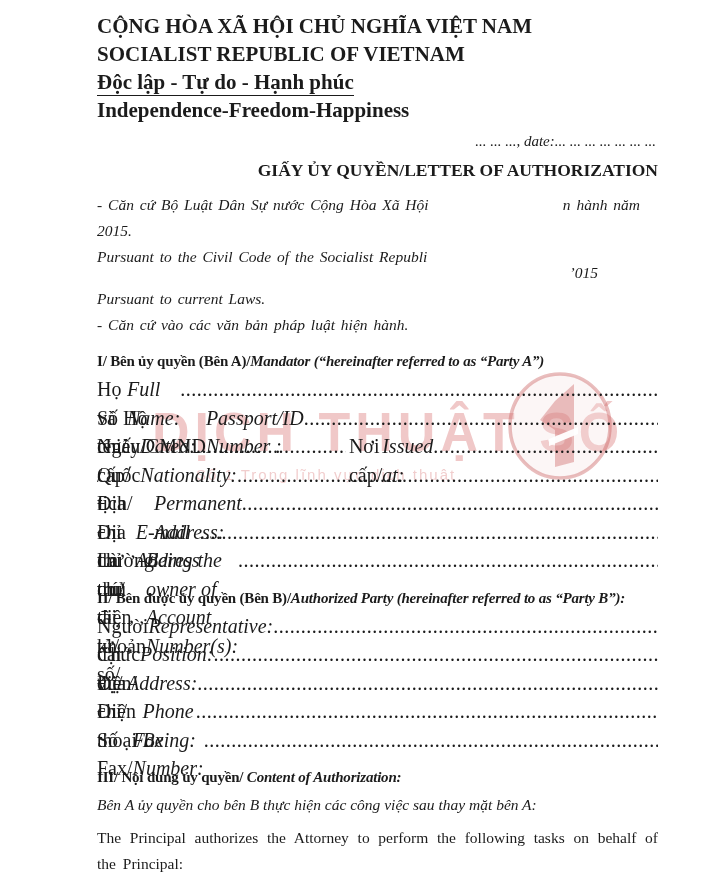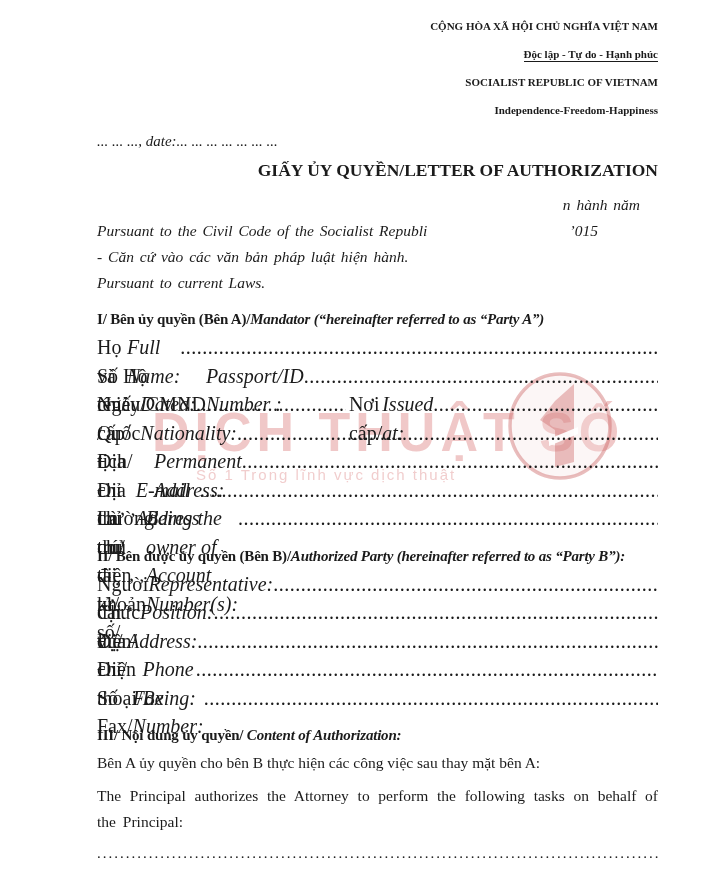--- a/index.html
+++ b/index.html
@@ -26,44 +26,44 @@
     position:absolute; left:196px; top:466px;
     font-family:"Liberation Sans", sans-serif;
     font-size:15px; letter-spacing:2px;
     color:rgba(225,150,150,0.48); white-space:nowrap;
   }
   .wm-logo { position:absolute; left:506px; top:370px; width:108px; height:112px; }
 
   
   .content { position:absolute; left:97px; top:12px; width:561px; z-index:1; }
 
-  .hline { font-weight:bold; font-size:11px; line-height:28px; text-align:right; }
+  .hline { font-weight:bold; font-size:21px; line-height:28px; text-align:left; }
   .hline .ul { border-bottom:1.6px solid #1b1b1b; padding-bottom:1px; }
 
-  .date-line { font-style:italic; font-size:15px; line-height:26px; margin-top:4px; padding-right:2px; }
+  .date-line { text-align:right; font-style:italic; font-size:15px; line-height:26px; margin-top:4px; padding-right:2px; }
 
   .doc-title { text-align:right; font-weight:bold; font-size:17.5px; line-height:28px; margin-top:2px; }
 
   .preamble { margin-top:8px; font-style:italic; font-size:15.5px; word-spacing:2px; }
   .pre-line { line-height:26px; }
   .pre-flex { display:flex; }
   .pre-flex .spacer { flex:1 1 auto; }
   .pre-r1 { padding-right:18px; }
-  .pre-r2 { padding-right:60px; }
+  .pre-r2 { padding-right:60px;margin-top:16px; }
 
   .section-heading { font-weight:bold; font-size:15px; line-height:27px; margin-top:10px; white-space:nowrap; letter-spacing:-0.2px; }
   .section-heading .it { font-style:italic; }
 
   .row { display:flex; align-items:baseline; height:28.5px; font-size:20px; line-height:28.5px; }
   .row .en { font-style:italic; }
   .row .dots { flex:1 1 auto; overflow:hidden; white-space:nowrap; letter-spacing:0.5px; }
   .row .dots-fixed { flex:0 0 auto; width:150px; overflow:hidden; white-space:nowrap; letter-spacing:0.5px; }
   .row .vn2 { padding-left:3px; }
 
-  .body-text { font-size:15.5px; line-height:28px; }
+  .body-text { font-size:15.5px; line-height:28px;font-style:italic; }
   .body-text-en { font-size:15.5px; line-height:26px; text-align:justify; margin-top:6px; word-spacing:3px; }
 
   .dotline { height:29px; line-height:29px; overflow:hidden; white-space:nowrap; letter-spacing:2px; font-size:15px; margin-top:1px; }
   .fill-lines { margin-top:4px; }
 </style>
 </head>
 <body>
 
 <div class="page">
 
@@ -76,40 +76,42 @@
         <polygon points="49,31 68,14 68,92 49,97" fill="rgba(205,100,100,0.40)"></polygon>
         <polygon points="34,50 49,31 49,60" fill="rgba(205,100,100,0.40)"></polygon>
         <polygon points="43,69 72,57 72,64 43,76" fill="rgba(255,255,255,0.95)"></polygon>
       </svg>
     </div>
   </div>
 
   <div class="content">
 
     <div class="hline">CỘNG HÒA XÃ HỘI CHỦ NGHĨA VIỆT NAM</div>
+    <div class="hline">SOCIALIST REPUBLIC OF VIETNAM</div>
     <div class="hline"><span class="ul">Độc lập - Tự do - Hạnh phúc</span></div>
-    <div class="hline">SOCIALIST REPUBLIC OF VIETNAM</div>
     <div class="hline">Independence-Freedom-Happiness</div>
 
     <div class="date-line">... ... ..., date:... ... ... ... ... ... ...</div>
 
     <div class="doc-title">GIẤY ỦY QUYỀN/LETTER OF AUTHORIZATION</div>
 
     <div class="preamble">
       <div class="pre-line pre-flex">
+        <span>- Căn cứ Bộ Luật Dân Sự nước Cộng Hòa Xã Hội</span>
         <span class="spacer"></span>
         <span class="pre-r1">n hành năm</span>
       </div>
+      <div class="pre-line">2015.</div>
       <div class="pre-line pre-flex">
         <span>Pursuant to the Civil Code of the Socialist Republi</span>
         <span class="spacer"></span>
         <span class="pre-r2">’015</span>
       </div>
+      <div class="pre-line">Pursuant to current Laws.</div>
       <div class="pre-line">- Căn cứ vào các văn bản pháp luật hiện hành.</div>
-      <div class="pre-line">Pursuant to current Laws.</div>
     </div>
 
     <div class="section-heading">
       <span>I/ Bên ủy quyền (Bên A)/</span><span class="it">Mandator (“hereinafter referred to as “Party A”)</span>
     </div>
 
     <div>
       <div class="row">
         <span>Họ và tên/</span>
           <span class="en">Full Name:</span>

